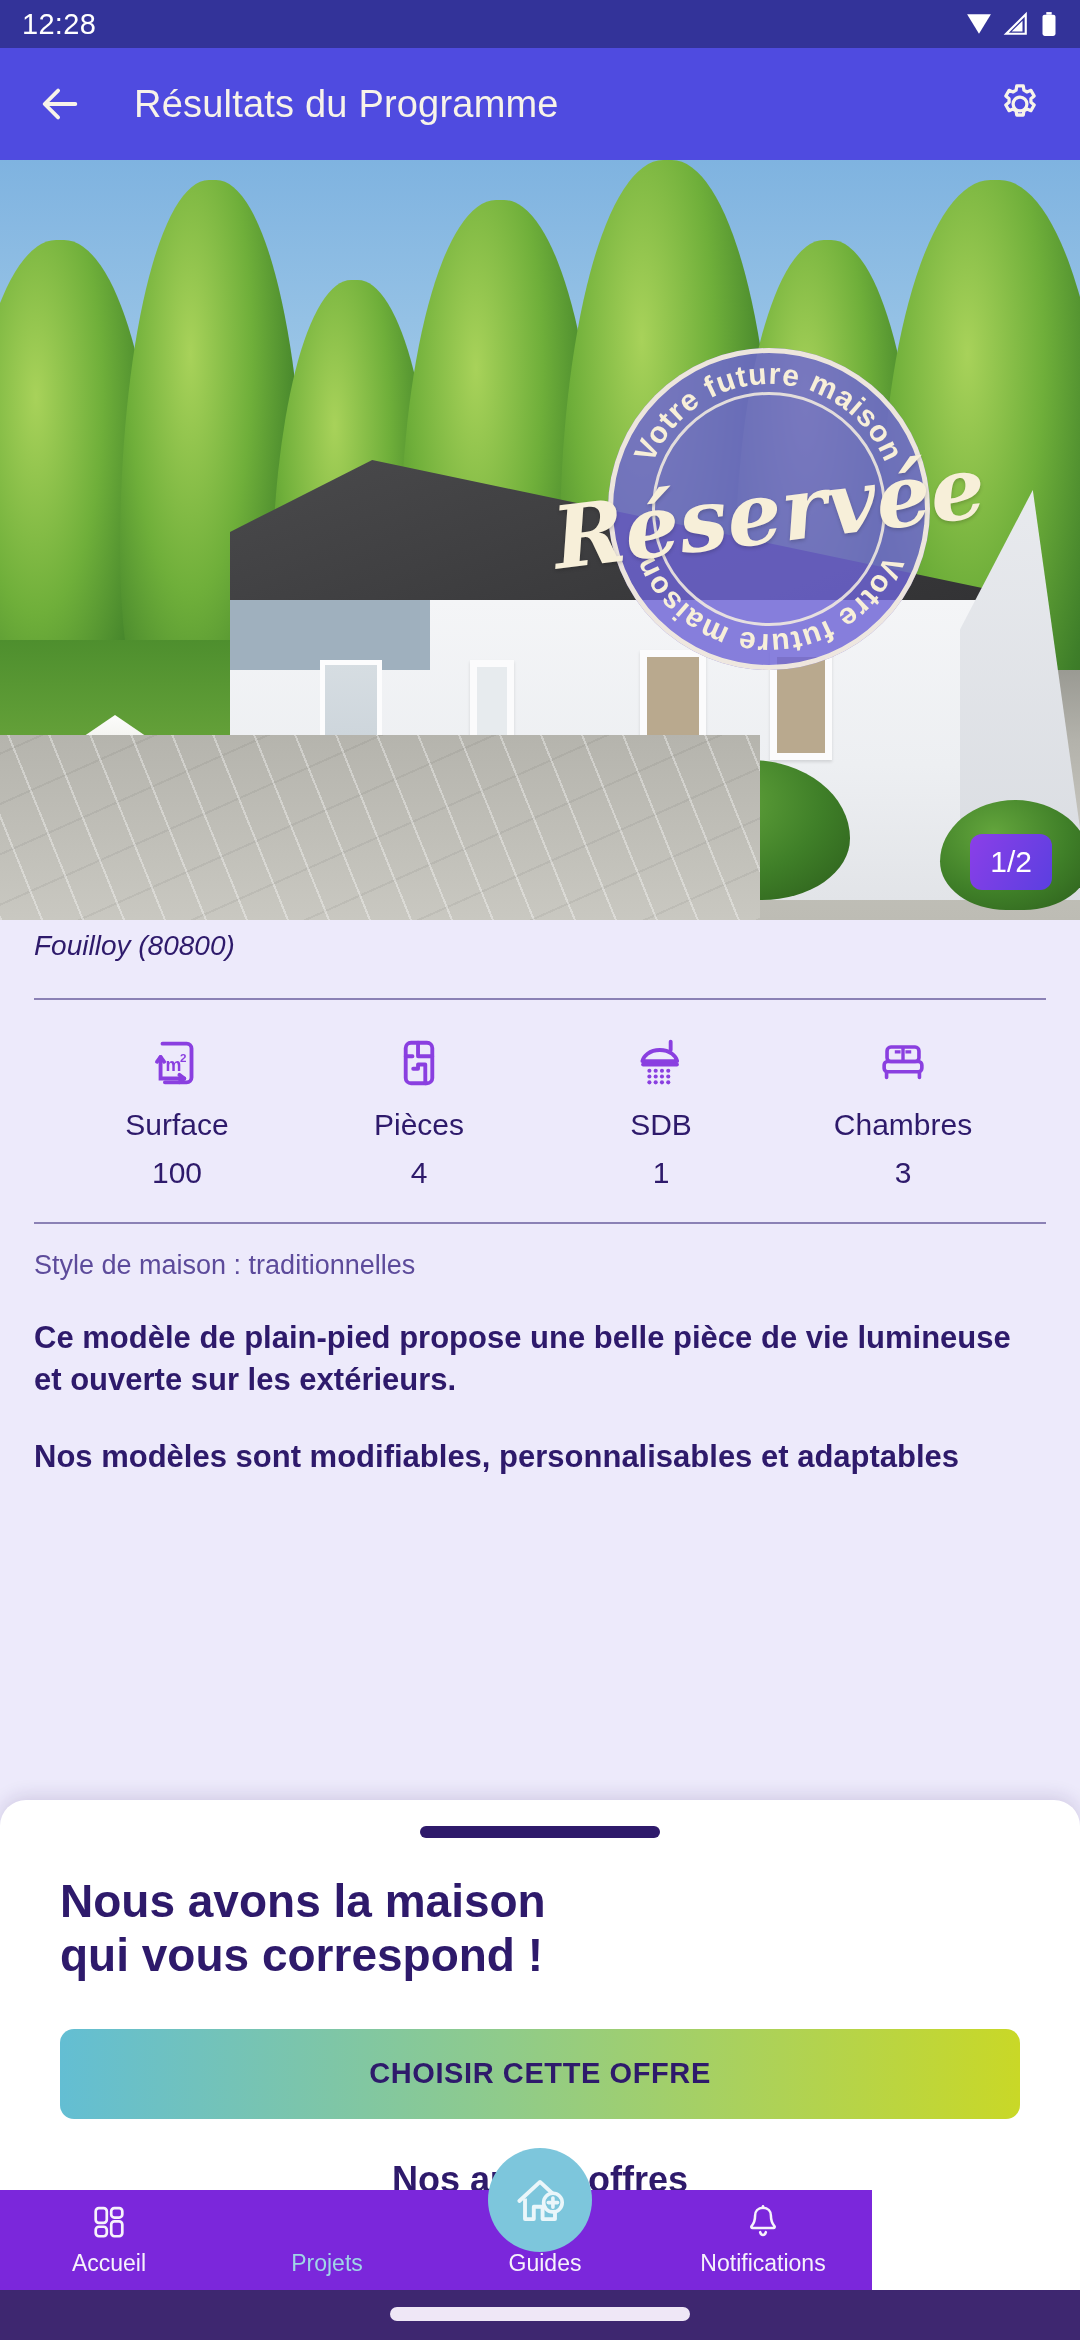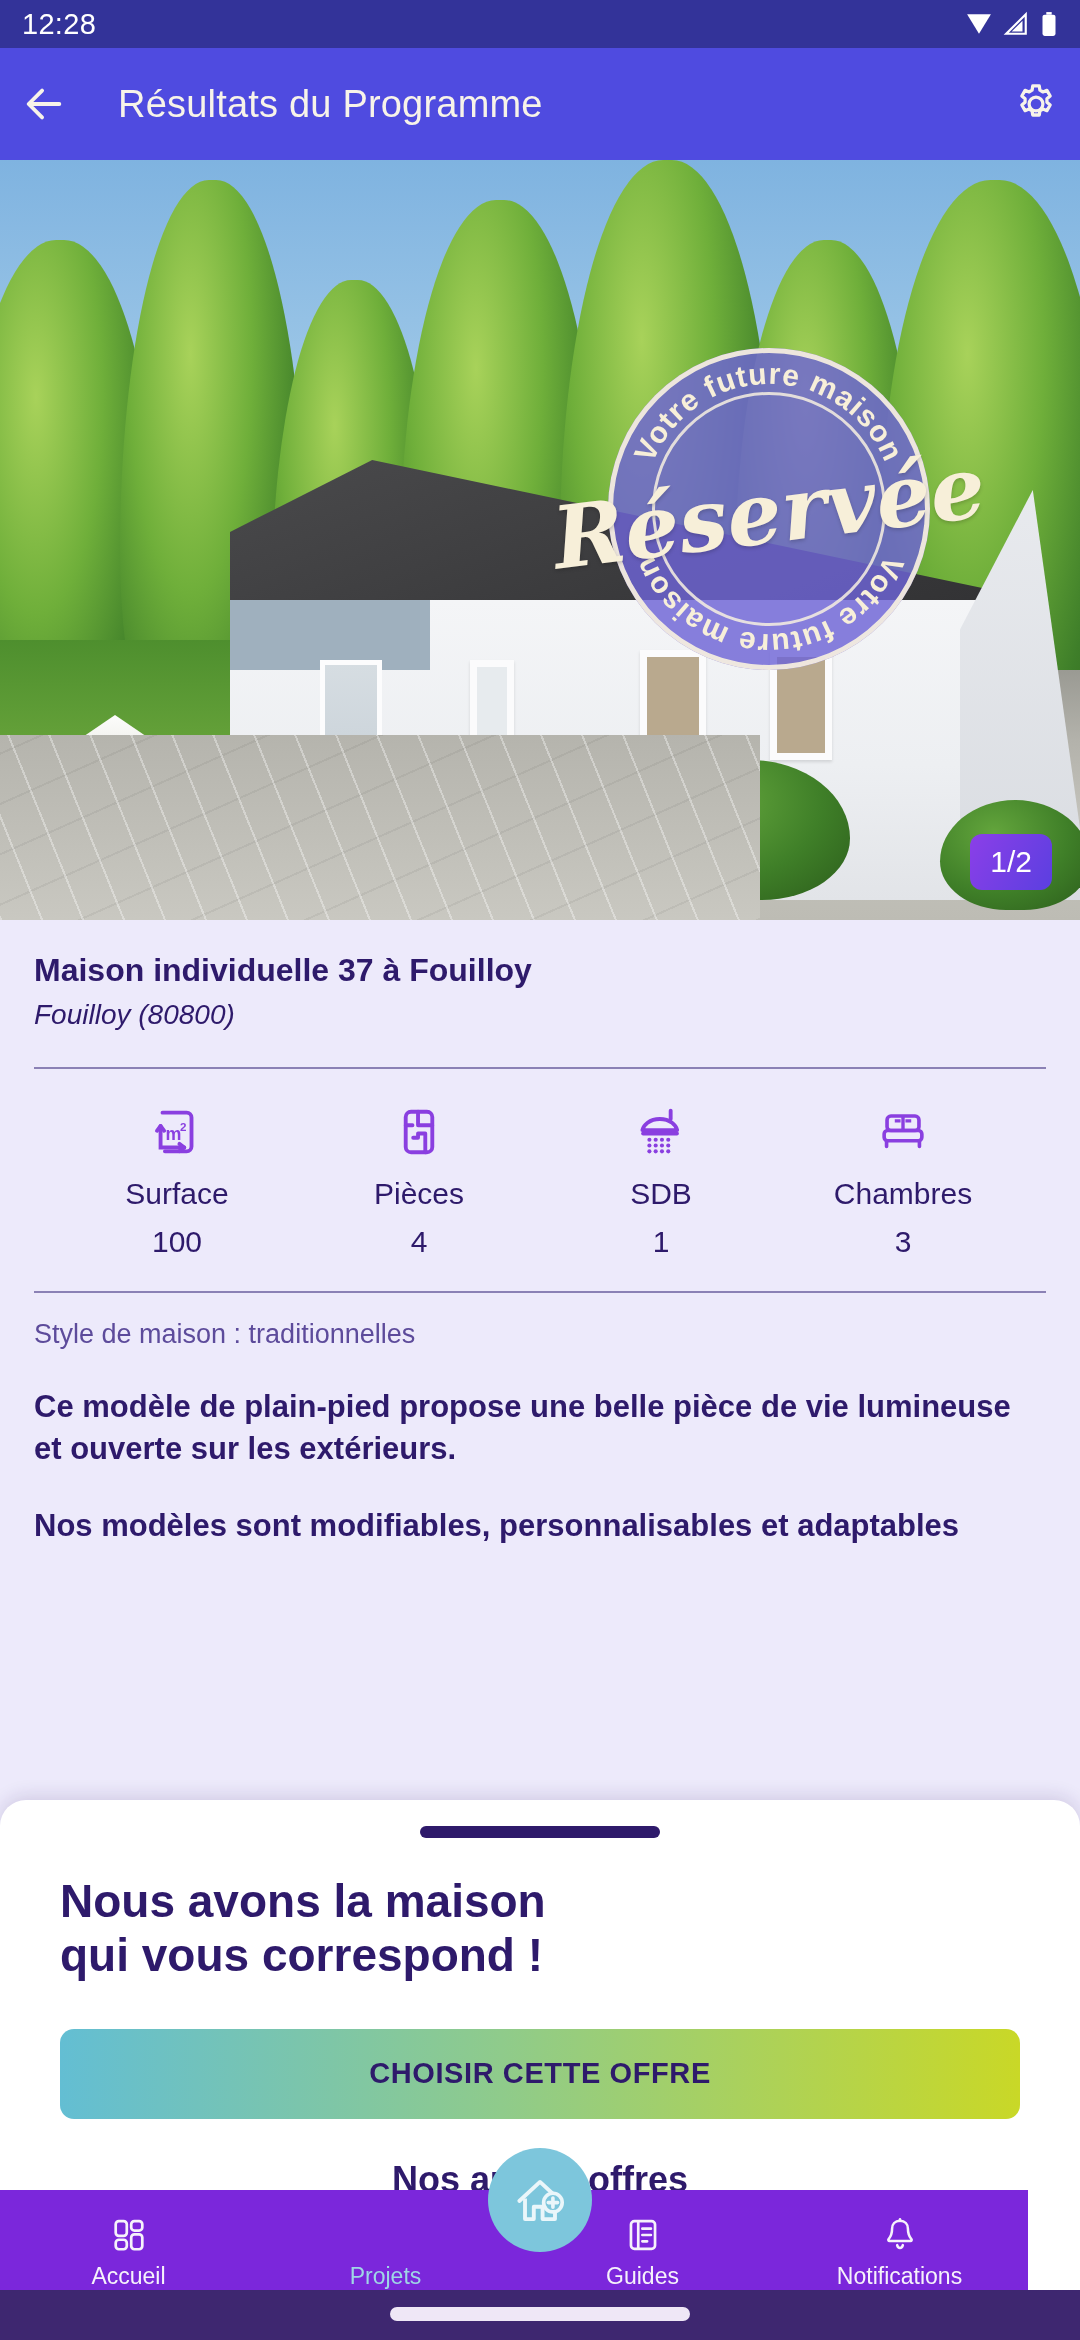--- a/index.html
+++ b/index.html
@@ -18,21 +18,21 @@
     display: flex; align-items: center; justify-content: space-between;
     padding: 13px 22px;
   }
   .clock { color: #FFFFFF; font-size: 29px; letter-spacing: .3px; }
   .sysicons { display: flex; align-items: center; gap: 11px; }
 
   
   .appbar {
     position: absolute; top: 48px; left: 0; width: 1080px; height: 112px;
     background: #4F4BE0;
-    display: flex; align-items: center; padding: 0 12px;
+    display: flex; align-items: center; padding: 0 28px;
   }
   .appbar .back { width: 64px; height: 64px; display: flex; align-items: center; justify-content: center; cursor: pointer; }
   .appbar .title {
     color: #F7F3E9; font-size: 38px; font-weight: 400; margin-left: 42px;
     white-space: nowrap; letter-spacing: .2px;
   }
   .appbar .gear { margin-left: auto; width: 64px; height: 64px; display: flex; align-items: center; justify-content: center; cursor: pointer; }
 
   
   .hero {
@@ -173,22 +173,22 @@
     background: linear-gradient(90deg, #63BED3 0%, #8FCB8B 46%, #C9D827 100%);
     color: #2E1A6B; font-size: 29px; font-weight: 700; letter-spacing: .6px;
     font-family: "Liberation Sans", sans-serif;
   }
   .sheet .more {
     text-align: center; color: #2E1A6B; font-size: 36px; font-weight: 700; margin-top: 40px;
   }
 
   
   .navbar {
-    position: absolute; left: 0; top: 2190px; width: 1028px; height: 100px;
-    background: #7B27DB; display: flex; align-items: flex-end;
+    position: absolute; left: 0; top: 2190px; width: 872px; height: 100px;
+    background: #7B27DB; display: flex; align-items: flex-start;
   }
   .navitem {
     flex: 1; display: flex; flex-direction: column; align-items: center;
     cursor: pointer; padding-top: 10px;
   }
   .navitem .nico { height: 44px; display: flex; align-items: center; justify-content: center; }
   .navitem .nlab { color: #F6F2FB; font-size: 23px; margin-top: 6px; }
   .navitem.active .nlab { color: #9FD6E6; }
 
   .fab {
@@ -292,21 +292,20 @@
           </textPath>
         </text>
       </svg>
       <div class="script">Réservée</div>
     </div>
 
     <div class="pager">1/2</div>
   </div>
 
   <div class="content">
-    <div class="subtitle">Maison individuelle 37 à Fouilloy</div>
     <div class="city">Fouilloy (80800)</div>
 
     <div class="divider"></div>
 
     <div class="specs">
       <div class="spec">
         <div class="ico">
           <svg width="58" height="58" viewBox="0 0 24 24">
             <path d="M6 4h10a2 2 0 0 1 2 2v12a2 2 0 0 1-2 2H7" fill="none" stroke="#8A3FE0" stroke-width="1.6" stroke-linecap="round"></path>
             <path d="M5.2 9.5 V18.4 H15" fill="none" stroke="#8A3FE0" stroke-width="1.6" stroke-linecap="round"></path>

